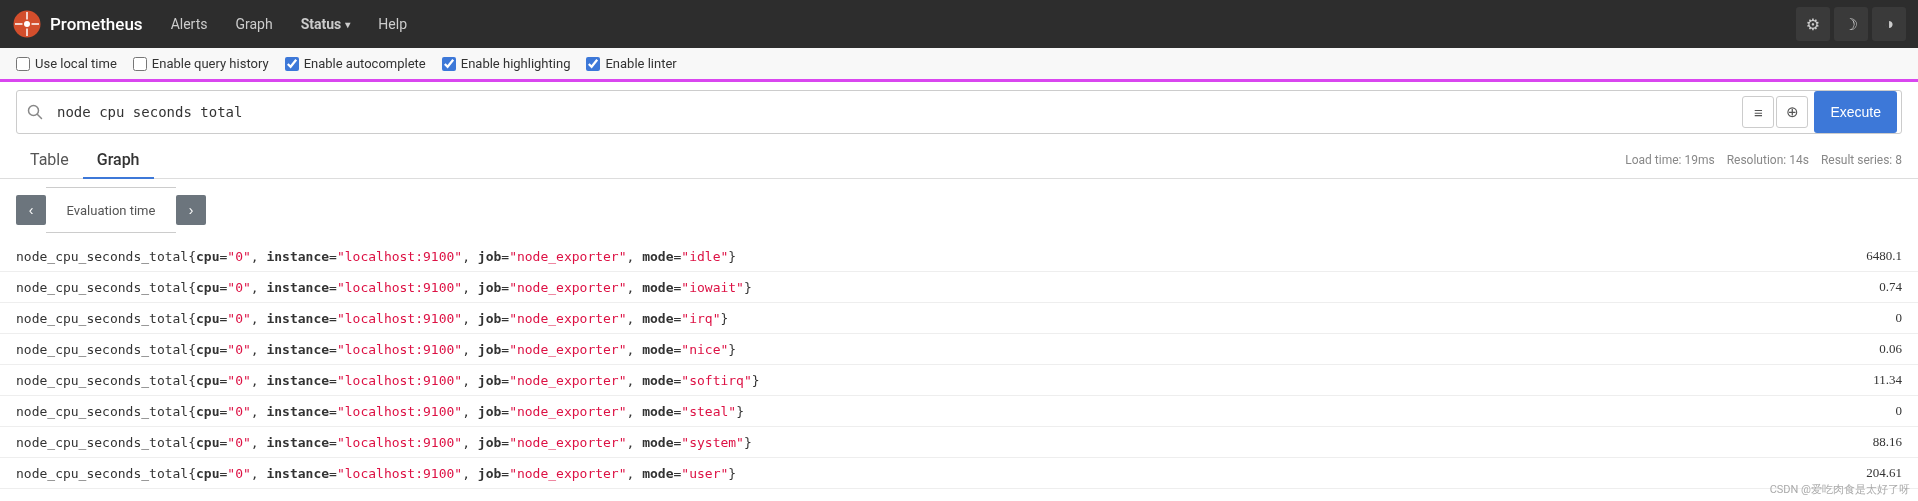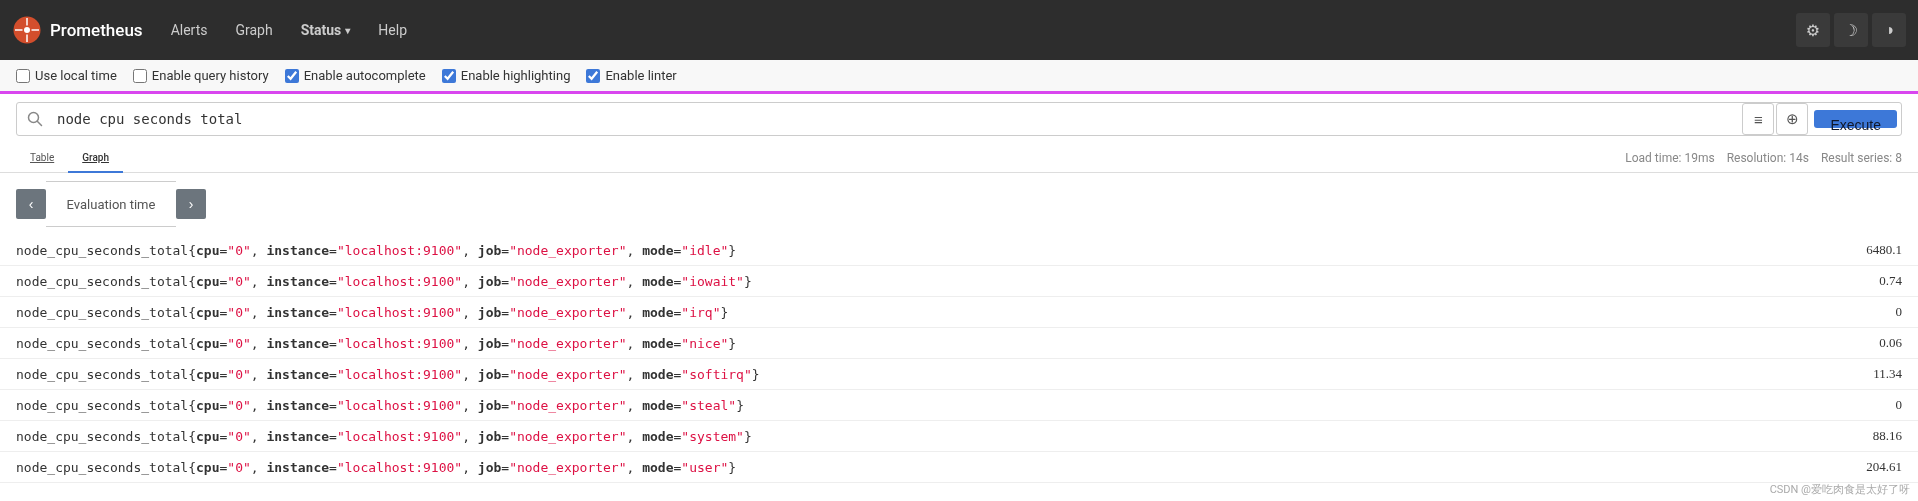--- a/index.html
+++ b/index.html
@@ -4,21 +4,21 @@
   <style>
     * { box-sizing: border-box; margin: 0; padding: 0; }
     body { font-family: -apple-system, BlinkMacSystemFont, "Segoe UI", Roboto, sans-serif; font-size: 13px; background: #fff; color: #333; }
 
     
     .navbar {
       background: #2d2d2d;
       display: flex;
       align-items: center;
       padding: 0 12px;
-      height: 60px;
+      height: 48px;
       gap: 8px;
     }
     .navbar-brand {
       display: flex;
       align-items: center;
       gap: 8px;
       color: #fff;
       font-size: 17px;
       font-weight: 500;
       margin-right: 8px;
@@ -139,51 +139,50 @@
       height: 32px;
       display: flex;
       align-items: center;
       justify-content: center;
       cursor: pointer;
       border-radius: 3px;
       font-size: 15px;
     }
     .execute-btn {
       background: #3d78d8;
-      color: #0f172a;
+      color: #ffffff;
       border: none;
       padding: 7px 16px;
       font-size: 14px;
       cursor: pointer;
       border-radius: 3px;
       font-weight: 500;
       margin-left: 4px;
-      height: 18px;
+      height: 42px;
     }
 
     
     .tabs-row {
       display: flex;
       align-items: center;
       border-bottom: 1px solid #ddd;
       padding: 0 16px;
       justify-content: space-between;
     }
     .tabs-left {
       display: flex;
       align-items: center;
     }
     .tab {
       padding: 8px 14px;
       cursor: pointer;
-      font-size: 10px;
+      font-size: 16px;
       color: #555;
       border-bottom: 2px solid transparent;
       margin-bottom: -1px;
-      text-decoration: underline;
     }
     .tab.active {
       color: #333;
       border-bottom: 2px solid #3d78d8;
       font-weight: 500;
     }
     .tabs-meta {
       font-size: 12px;
       color: #888;
       display: flex;

